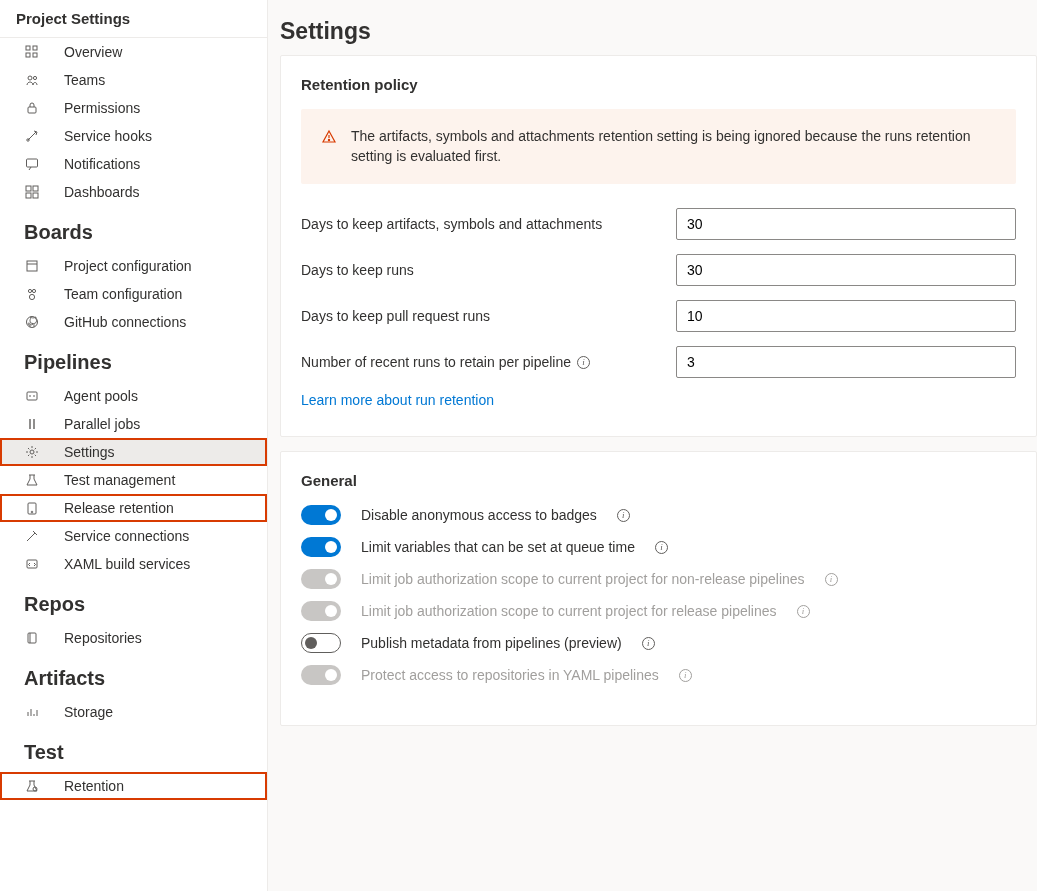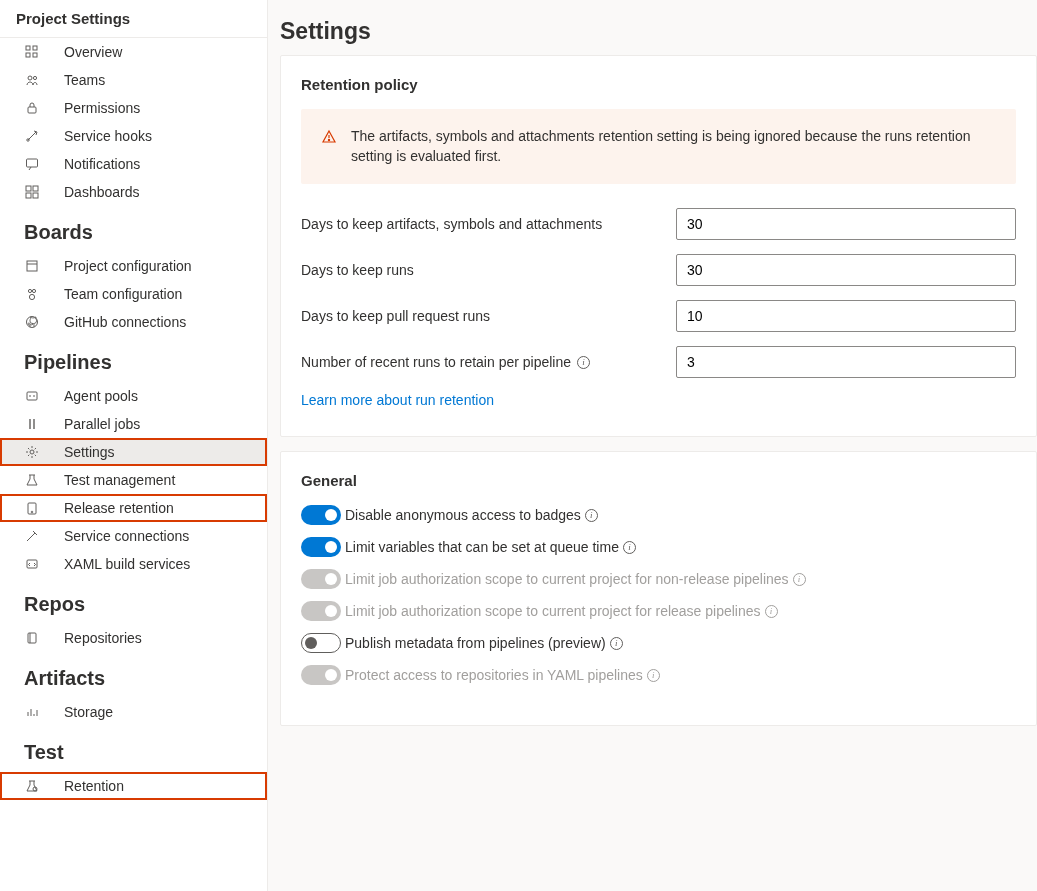--- a/index.html
+++ b/index.html
@@ -109,21 +109,21 @@
     padding: 6px 10px;
     font-size: 14px;
     height: 32px;
   }
   .link { color: #0078d4; text-decoration: none; cursor: pointer; }
 
   
   .toggle-row {
     display: flex;
     align-items: center;
-    gap: 4px;
+    gap: 20px;
     margin-bottom: 12px;
   }
   .toggle {
     width: 40px; height: 20px;
     border-radius: 10px;
     position: relative;
     cursor: pointer;
     flex-shrink: 0;
   }
   .toggle::after {

